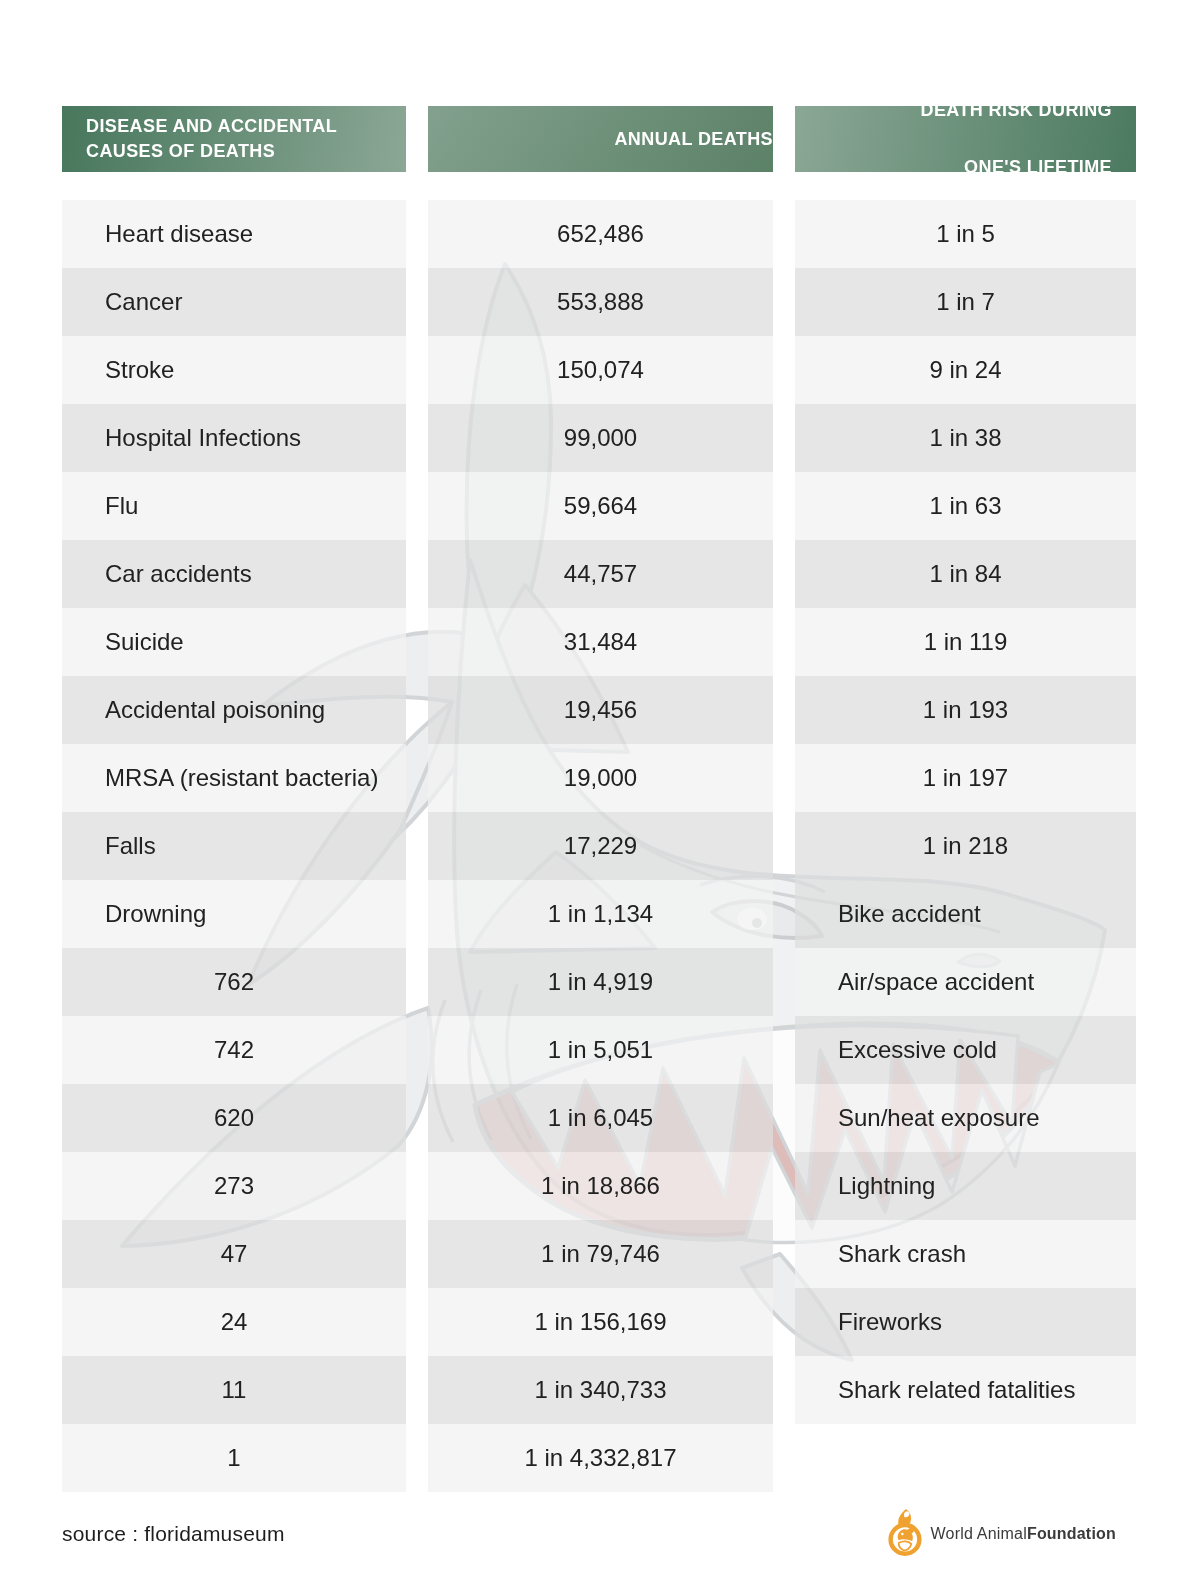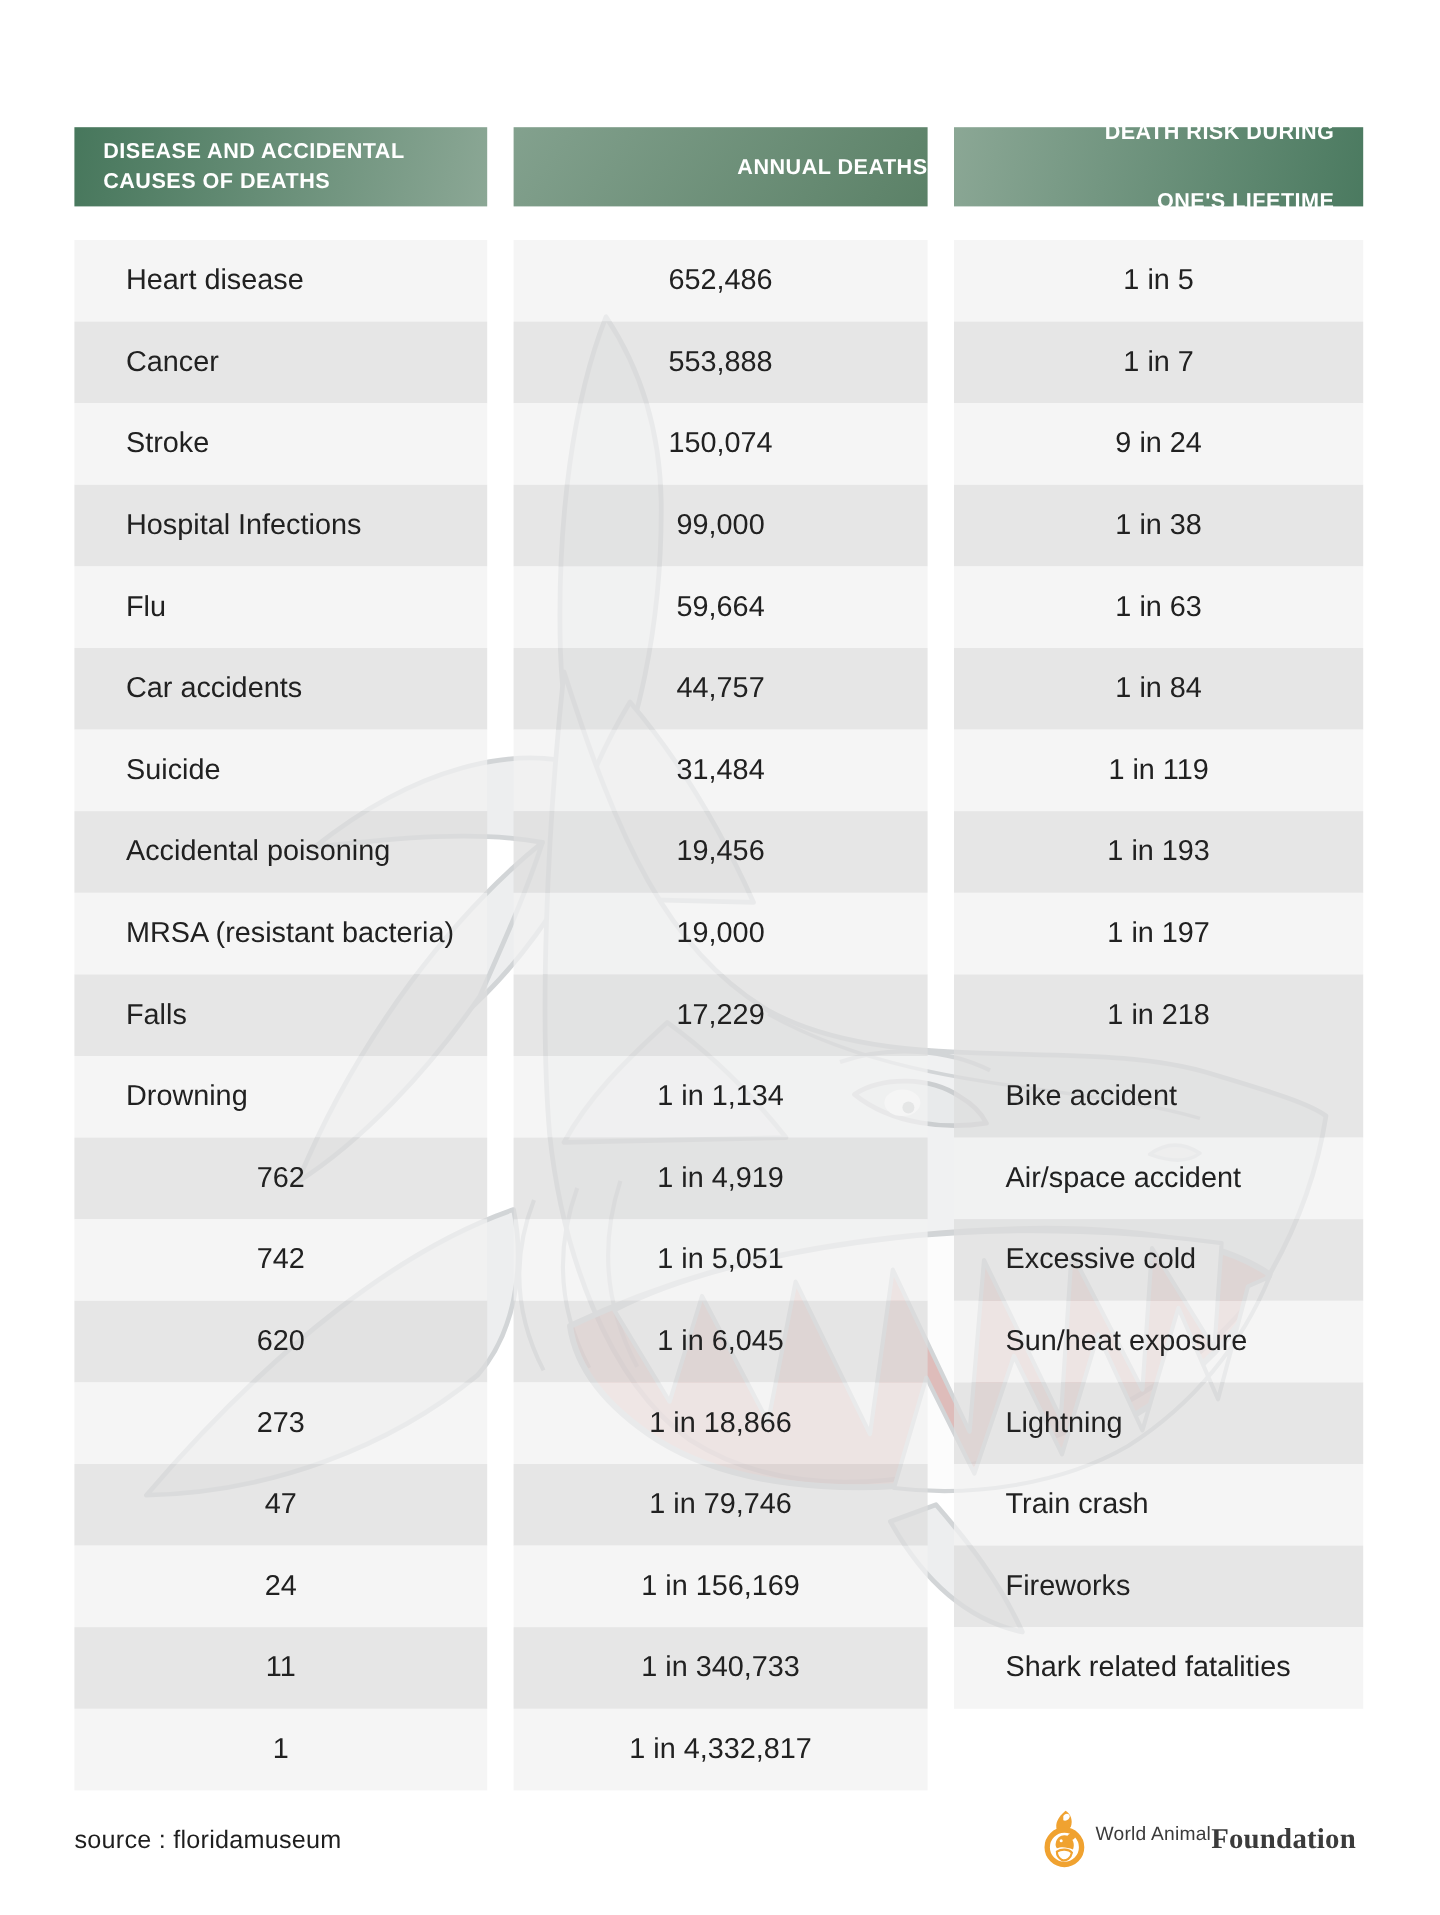--- a/index.html
+++ b/index.html
@@ -44,29 +44,29 @@
     font-size:24px;
     color:#212121;
     box-sizing:border-box;
   }
   .cell.cause{padding-left:43px;justify-content:flex-start;}
   .cell.num{justify-content:center;text-align:center;}
   .cell.light{background:rgba(242,242,242,0.74);}
   .cell.dark{background:rgba(221,221,221,0.74);}
 
   .footer{
-    position:absolute;left:62px;right:70px;top:1502px;height:64px;
+    position:absolute;left:62px;right:84px;top:1502px;height:64px;
     display:flex;justify-content:space-between;align-items:center;
     z-index:1;
   }
   .source-text{font-size:21px;color:#1e1e1e;letter-spacing:0.2px;}
   .logo{display:flex;align-items:center;gap:8px;}
   .logo-text{display:flex;flex-direction:row;line-height:1.15;color:#3b3b3b;}
   .logo-line1{font-size:16px;letter-spacing:0.2px;}
-  .logo-line2{font-size:24px;font-weight:bold;letter-spacing:0.2px;font-family:Liberation Serif, serif;}
+  .logo-line2{font-size:16px;font-weight:bold;letter-spacing:0.2px;}
 </style>
 </head>
 <body>
 
 <div class="page">
 
   <svg class="shark-svg" width="1200" height="1596" viewBox="0 0 1200 1596" aria-hidden="true">
     <g opacity="0.7" stroke="#c0c4c7" stroke-width="4" stroke-linejoin="round" fill="#ebeced">
 
       <path d="M 505 264 C 478 332, 464 432, 467 542 C 469 602, 479 644, 500 668
@@ -174,21 +174,21 @@
         <div class="cell num light">1 in 5,051</div>
         <div class="cell cause dark">Excessive cold</div>
         <div class="cell num dark">620</div>
         <div class="cell num dark">1 in 6,045</div>
         <div class="cell cause light">Sun/heat exposure</div>
         <div class="cell num light">273</div>
         <div class="cell num light">1 in 18,866</div>
         <div class="cell cause dark">Lightning</div>
         <div class="cell num dark">47</div>
         <div class="cell num dark">1 in 79,746</div>
-        <div class="cell cause light">Train crash</div>
+        <div class="cell cause light">Shark crash</div>
         <div class="cell num light">24</div>
         <div class="cell num light">1 in 156,169</div>
         <div class="cell cause dark">Fireworks</div>
         <div class="cell num dark">11</div>
         <div class="cell num dark">1 in 340,733</div>
         <div class="cell cause light">Shark related fatalities</div>
         <div class="cell num light">1</div>
         <div class="cell num light">1 in 4,332,817</div>
       </div>
   </div>

